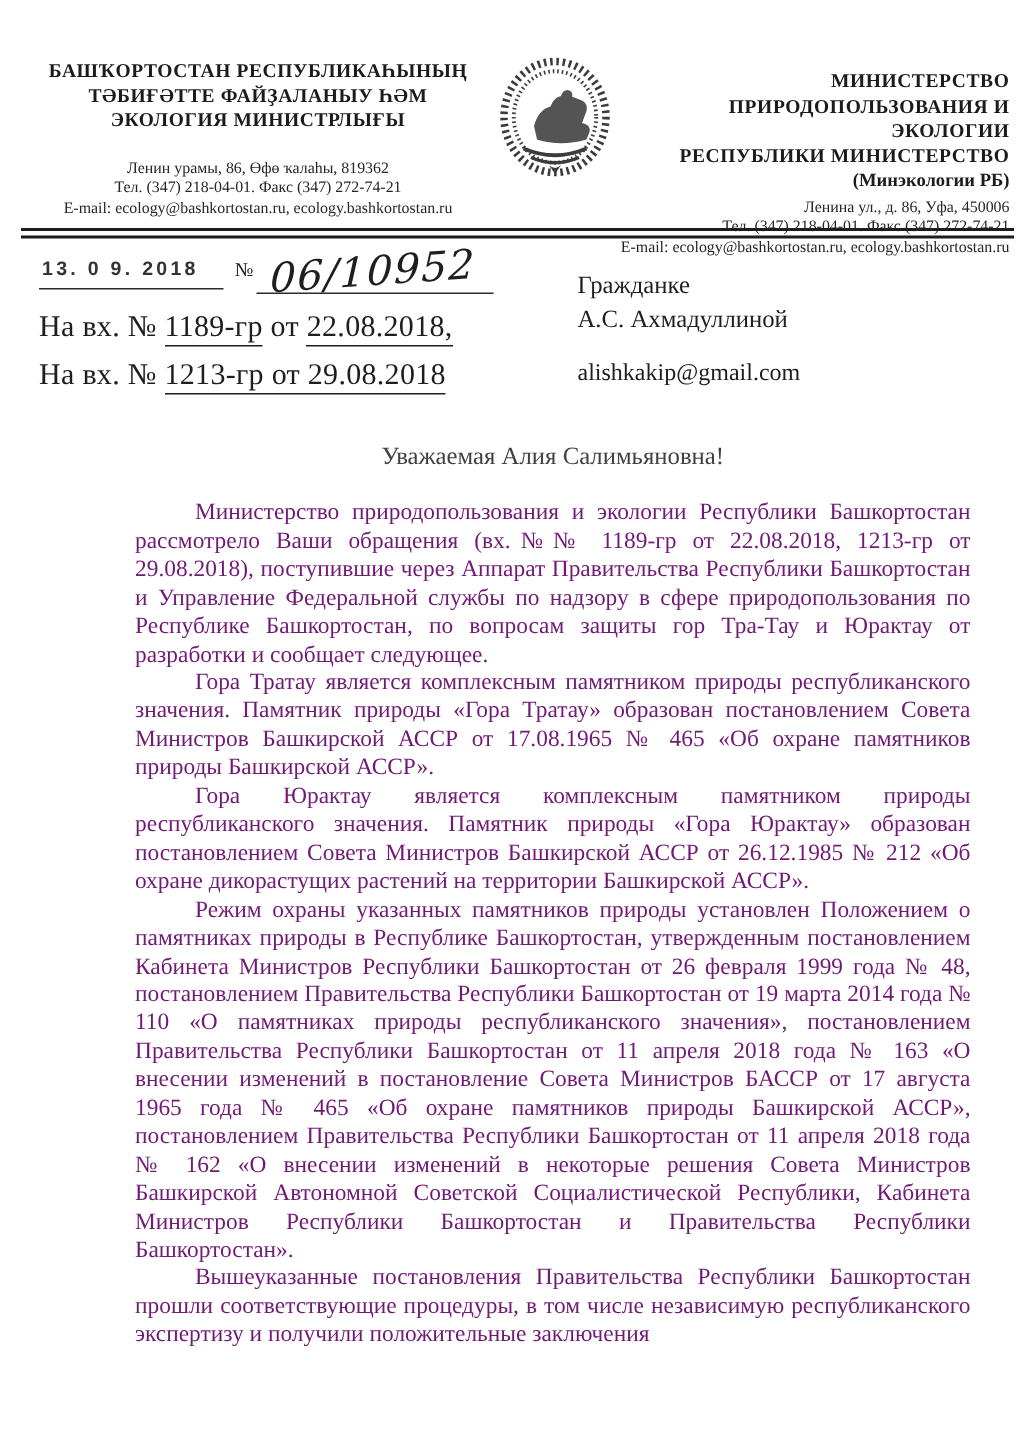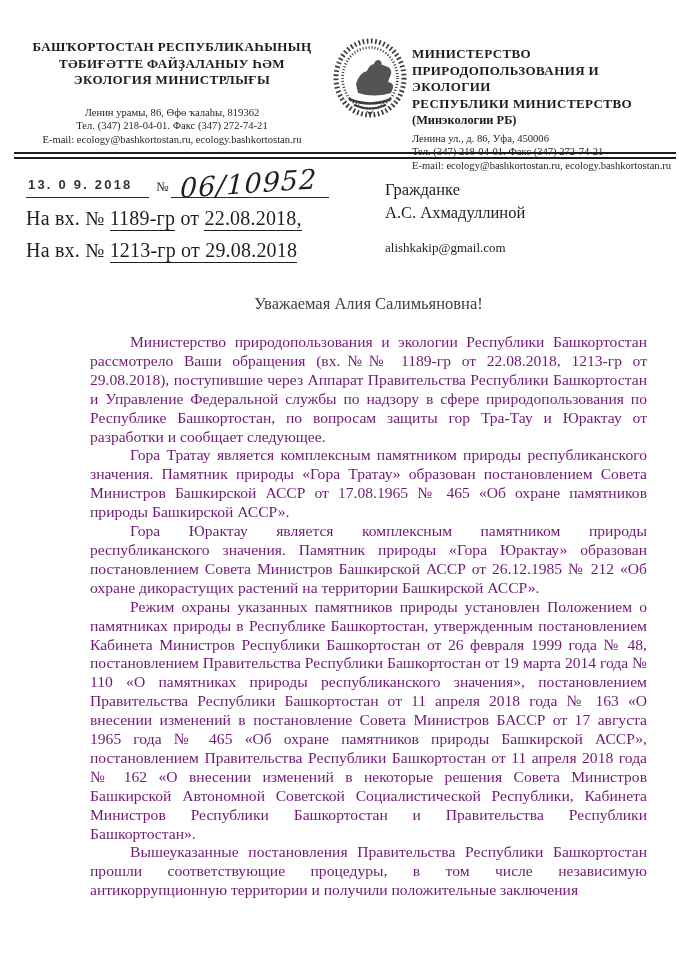--- a/index.html
+++ b/index.html
@@ -4,46 +4,46 @@
 <style>
   html,body{margin:0;padding:0;background:#ffffff;}
   .page{
     position:relative;width:679px;height:960px;background:#ffffff;
     font-family:"Liberation Serif", serif;color:#222;overflow:hidden;
   }
   
   .header{position:absolute;top:36px;left:16px;right:6px;display:flex;}
   .h-left{width:312px;text-align:center;padding-top:3px;}
   .h-emblem{width:84px;display:flex;justify-content:center;align-items:flex-start;padding-top:0;}
-  .h-right{flex:1;text-align:left;padding-top:10px;}
+  .h-right{flex:1;text-align:right;padding-top:10px;}
   .org-line{font-weight:bold;font-size:13px;line-height:16.5px;letter-spacing:0.4px;color:#1b1b1b;}
   .sub-line{font-weight:bold;font-size:12.4px;line-height:16.5px;color:#1b1b1b;}
   .addr{margin-top:17px;}
   .h-right .addr{margin-top:3px;}
   .addr-line{font-size:10.6px;line-height:13.8px;color:#262626;}
   
   .divider{position:absolute;top:152px;left:14px;right:3px;height:3px;
     border-top:2px solid #1d1d1d;border-bottom:2px solid #1d1d1d;}
   
   .refblock{position:absolute;top:164px;left:26px;width:330px;}
-  .ref-row1{display:flex;align-items:flex-end;height:34px;}
+  .ref-row1{display:flex;align-items:center;height:34px;}
   .stamp-wrap{border-bottom:1.5px solid #2b2b2b;padding:0 16px 4px 2px;}
   .stamp-date{font-family:"Liberation Sans", sans-serif;font-weight:700;font-size:13px;
     letter-spacing:2.2px;color:#333;white-space:nowrap;}
   .no-label{font-size:13px;color:#222;margin:0 2px 3px 8px;}
   .hand-wrap{border-bottom:1.5px solid #2b2b2b;min-width:148px;padding:0 6px 0 4px;text-align:center;}
   .handwritten{display:inline-block;font-family:"DejaVu Serif", serif;font-style:italic;
     font-size:27px;letter-spacing:1px;color:#1f1f1f;transform:rotate(-4deg) skewX(-6deg);
     margin-bottom:-6px;}
   .ref-row{font-size:20px;color:#1e1e1e;margin-top:9px;letter-spacing:0.2px;}
   .u{border-bottom:1px solid #1e1e1e;padding-bottom:1px;}
   
   .recipient{position:absolute;top:178px;left:385px;width:270px;}
   .recip-line{font-size:16.5px;line-height:23px;color:#1e1e1e;}
-  .recip-email{font-size:13px;color:#1e1e1e;margin-top:16px;}
+  .recip-email{font-size:16px;color:#1e1e1e;margin-top:16px;}
   
   .body-col{position:absolute;top:294px;left:90px;width:557px;}
   .salutation{text-align:center;font-size:16.5px;color:#404040;margin:0 0 19px 0;}
   .body-col p{margin:0;text-align:justify;text-indent:40px;font-size:15.6px;
     line-height:18.9px;color:#701a75;}
   
   .emblem-svg{display:block;}
 </style>
 </head>
 <body>
@@ -111,16 +111,16 @@
     <div class="recip-line">А.С. Ахмадуллиной</div>
     <div class="recip-email">alishkakip@gmail.com</div>
   </div>
 
   <div class="body-col">
     <div class="salutation">Уважаемая Алия Салимьяновна!</div>
     <p>Министерство природопользования и экологии Республики Башкортостан рассмотрело Ваши обращения (вх.№№ 1189-гр от 22.08.2018, 1213-гр от 29.08.2018), поступившие через Аппарат Правительства Республики Башкортостан и Управление Федеральной службы по надзору в сфере природопользования по Республике Башкортостан, по вопросам защиты гор Тра-Тау и Юрактау от разработки и сообщает следующее.</p>
     <p>Гора Тратау является комплексным памятником природы республиканского значения. Памятник природы «Гора Тратау» образован постановлением Совета Министров Башкирской АССР от 17.08.1965 № 465 «Об охране памятников природы Башкирской АССР».</p>
     <p>Гора Юрактау является комплексным памятником природы республиканского значения. Памятник природы «Гора Юрактау» образован постановлением Совета Министров Башкирской АССР от 26.12.1985 № 212 «Об охране дикорастущих растений на территории Башкирской АССР».</p>
     <p>Режим охраны указанных памятников природы установлен Положением о памятниках природы в Республике Башкортостан, утвержденным постановлением Кабинета Министров Республики Башкортостан от 26 февраля 1999 года № 48, постановлением Правительства Республики Башкортостан от 19 марта 2014 года № 110 «О памятниках природы республиканского значения», постановлением Правительства Республики Башкортостан от 11 апреля 2018 года № 163 «О внесении изменений в постановление Совета Министров БАССР от 17 августа 1965 года № 465 «Об охране памятников природы Башкирской АССР», постановлением Правительства Республики Башкортостан от 11 апреля 2018 года № 162 «О внесении изменений в некоторые решения Совета Министров Башкирской Автономной Советской Социалистической Республики, Кабинета Министров Республики Башкортостан и Правительства Республики Башкортостан».</p>
-    <p>Вышеуказанные постановления Правительства Республики Башкортостан прошли соответствующие процедуры, в том числе независимую антикоррупционную территории и получили положительные заключения</p>
+    <p>Вышеуказанные постановления Правительства Республики Башкортостан прошли соответствующие процедуры, в том числе независимую республиканского экспертизу и получили положительные заключения</p>
   </div>
 
 </div>
 
 </body></html>

